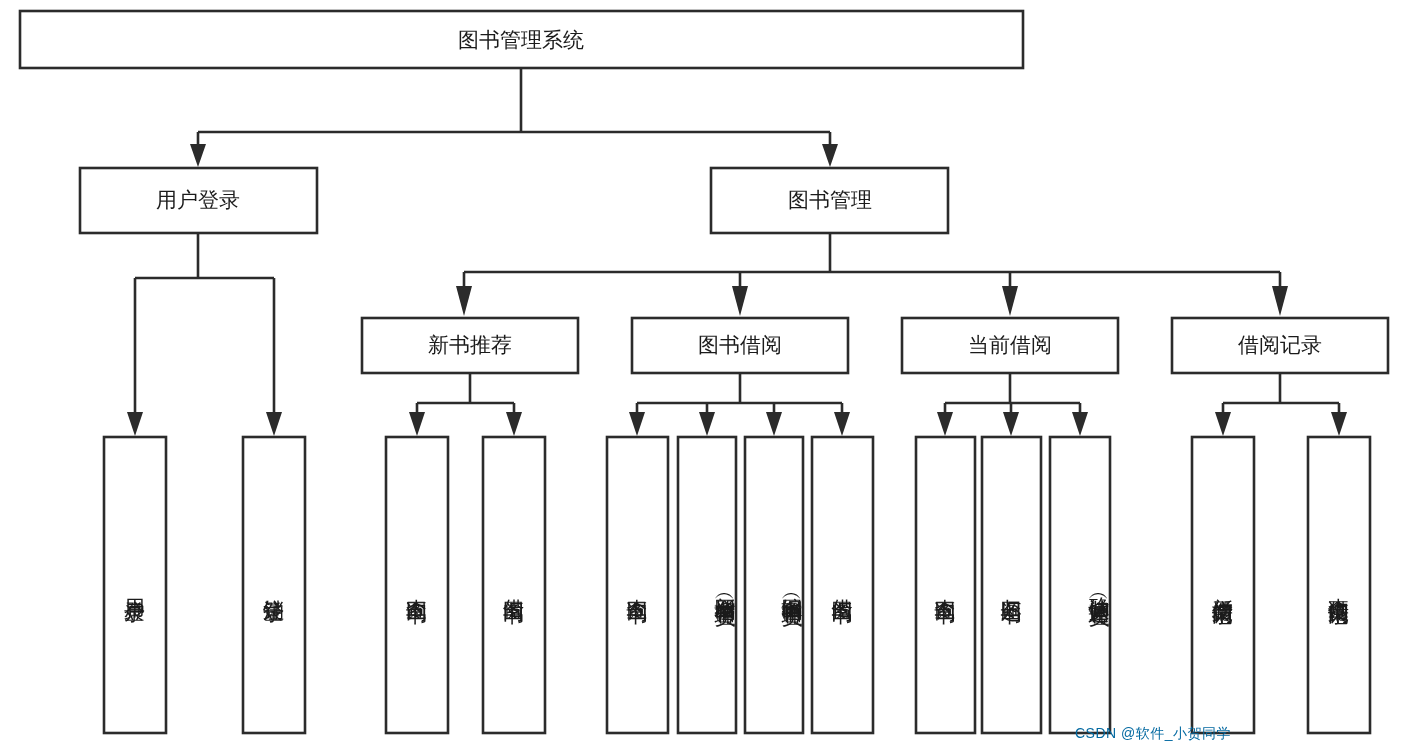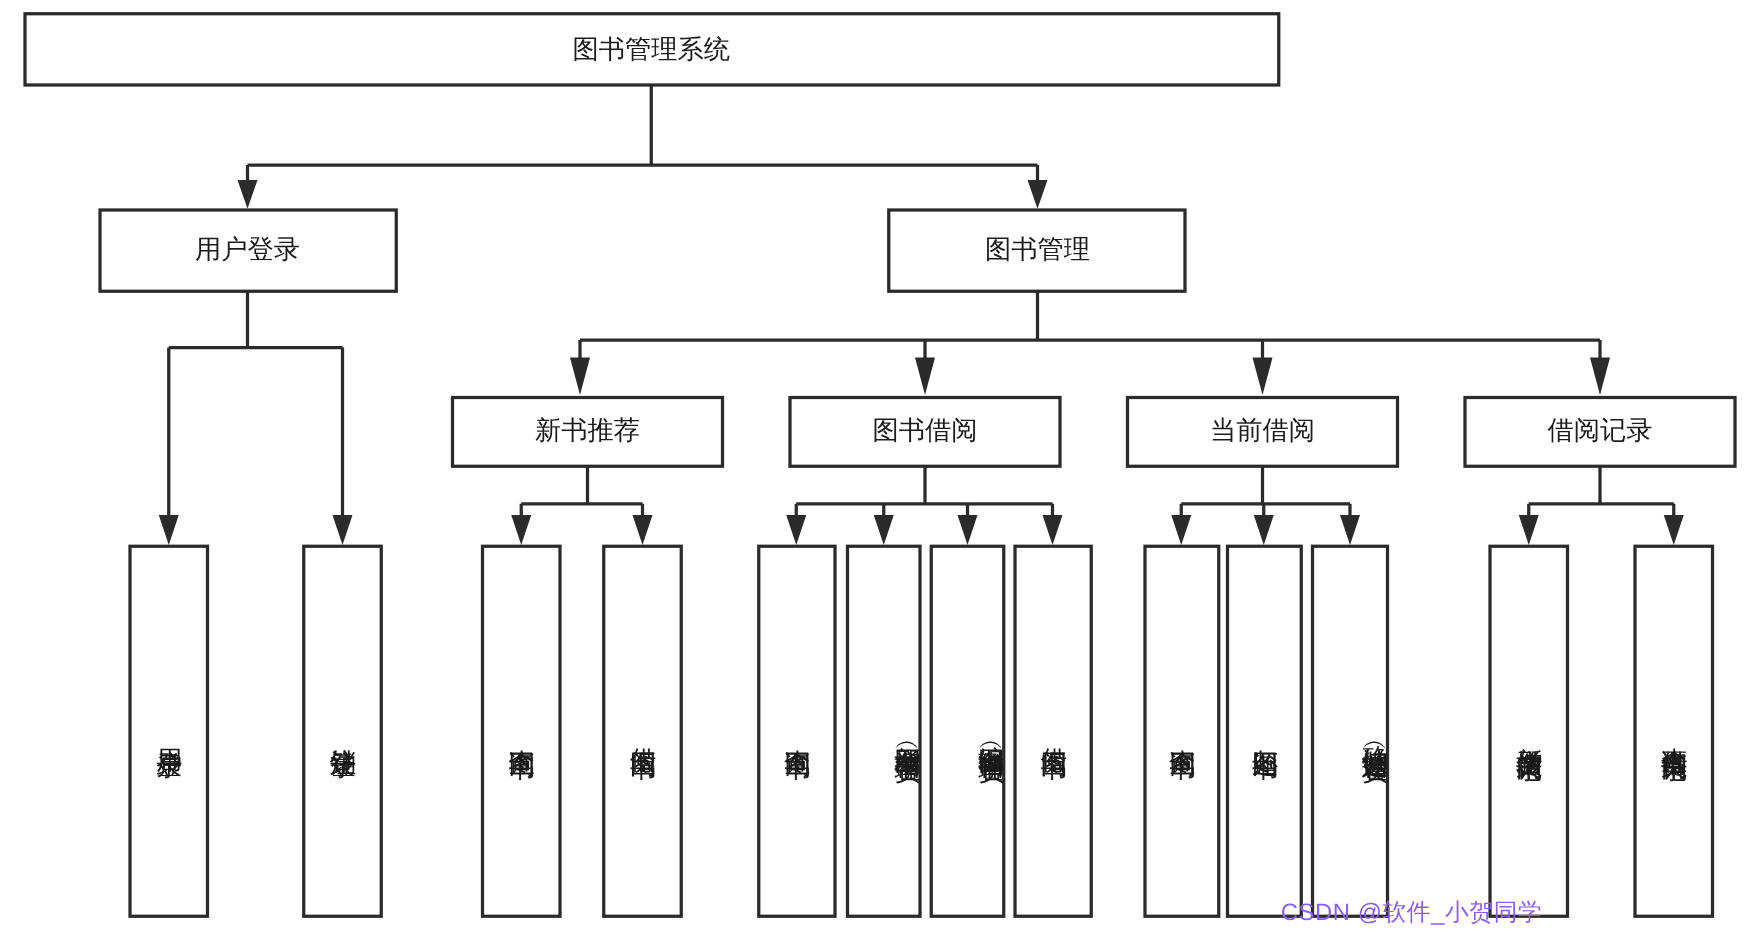--- a/index.html
+++ b/index.html
@@ -11,21 +11,20 @@
     width: 1405px;
     height: 747px;
     font-family: "Liberation Sans", sans-serif;
     overflow: hidden;
     position: relative;
   }
   #diagram-root {
     position: relative;
     width: 1241px;
     height: 747px;
-    padding-left: 20px;
   }
   svg#flow {
     position: absolute;
     left: 0;
     top: 0;
     width: 1405px;
     height: 747px;
   }
   .node-box {
     fill: #ffffff;
@@ -62,25 +61,25 @@
     display: flex;
     align-items: flex-start;
     justify-content: center;
     pointer-events: none;
   }
   .leaf-label.centered {
     align-items: center;
   }
   .watermark {
     position: absolute;
-    right: 27px;
+    right: 10px;
     bottom: 4px;
     font-family: "Liberation Sans", sans-serif;
-    font-size: 19px;
-    color: #8b5cf6;
+    font-size: 14px;
+    color: #0369a1;
     white-space: nowrap;
     letter-spacing: 0.5px;
   }
 </style>
 </head>
 <body>
 
 <div id="diagram-root">
 
   <svg id="flow" viewBox="0 0 1405 747">

